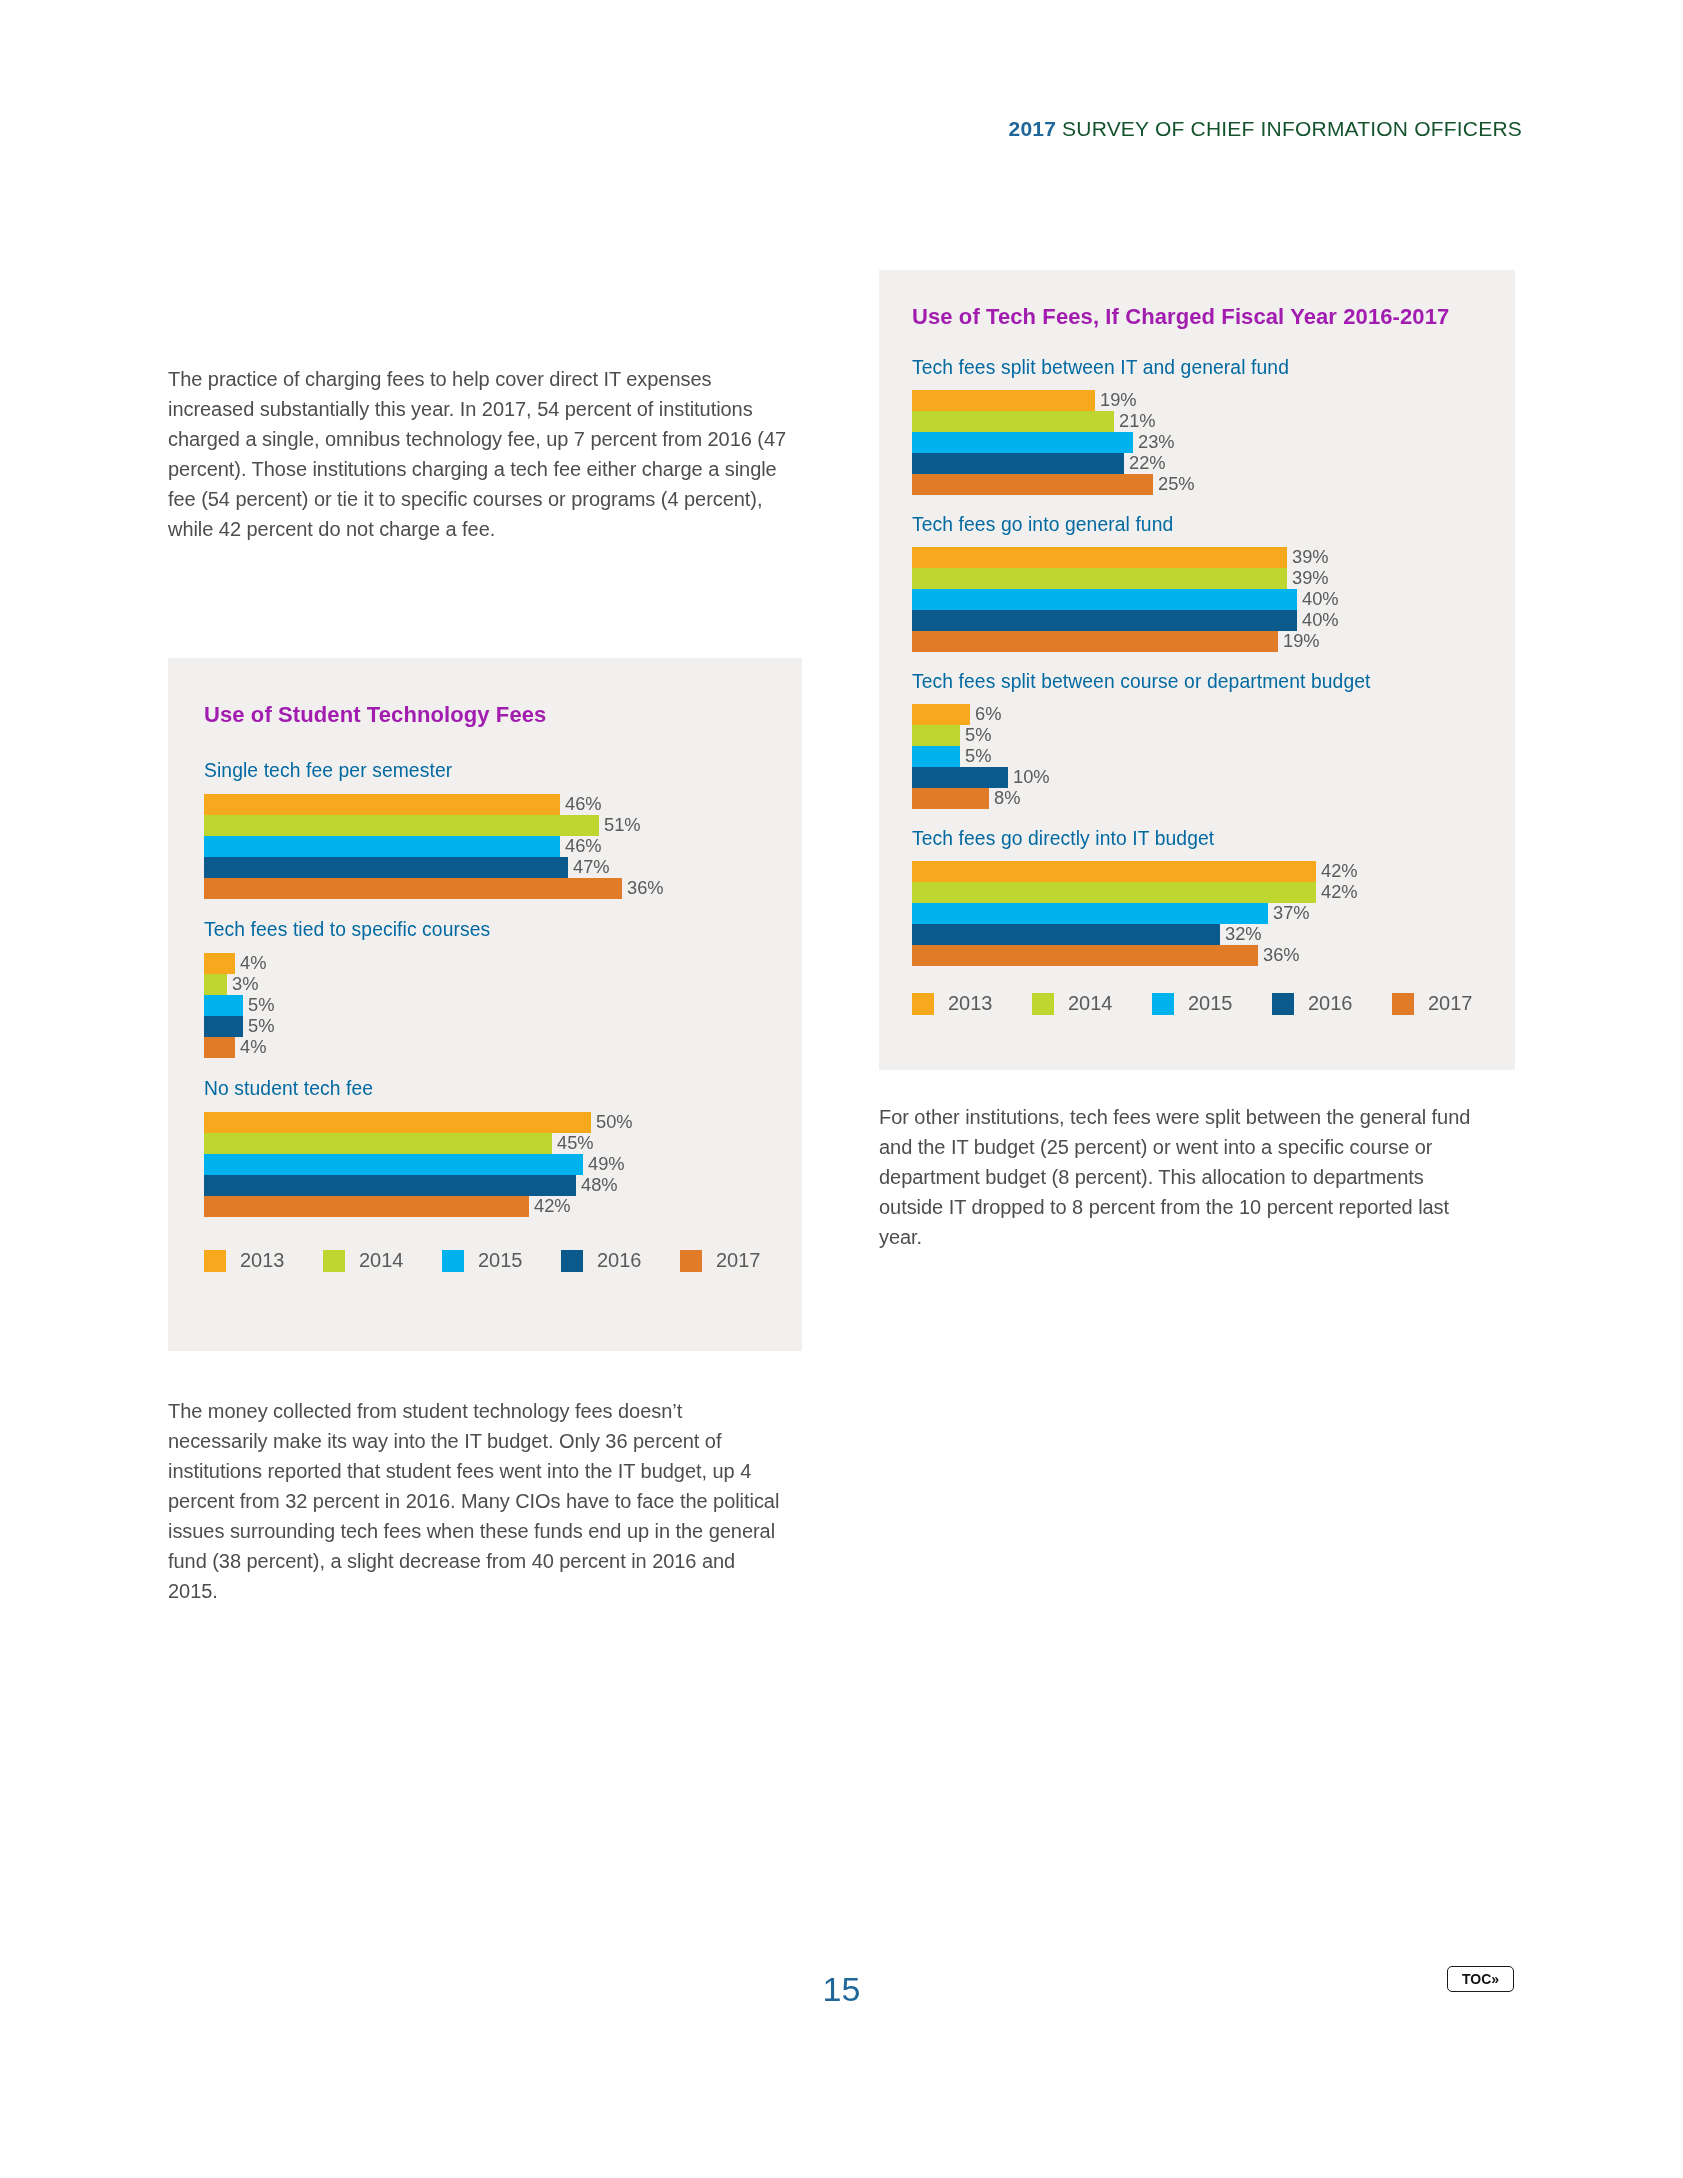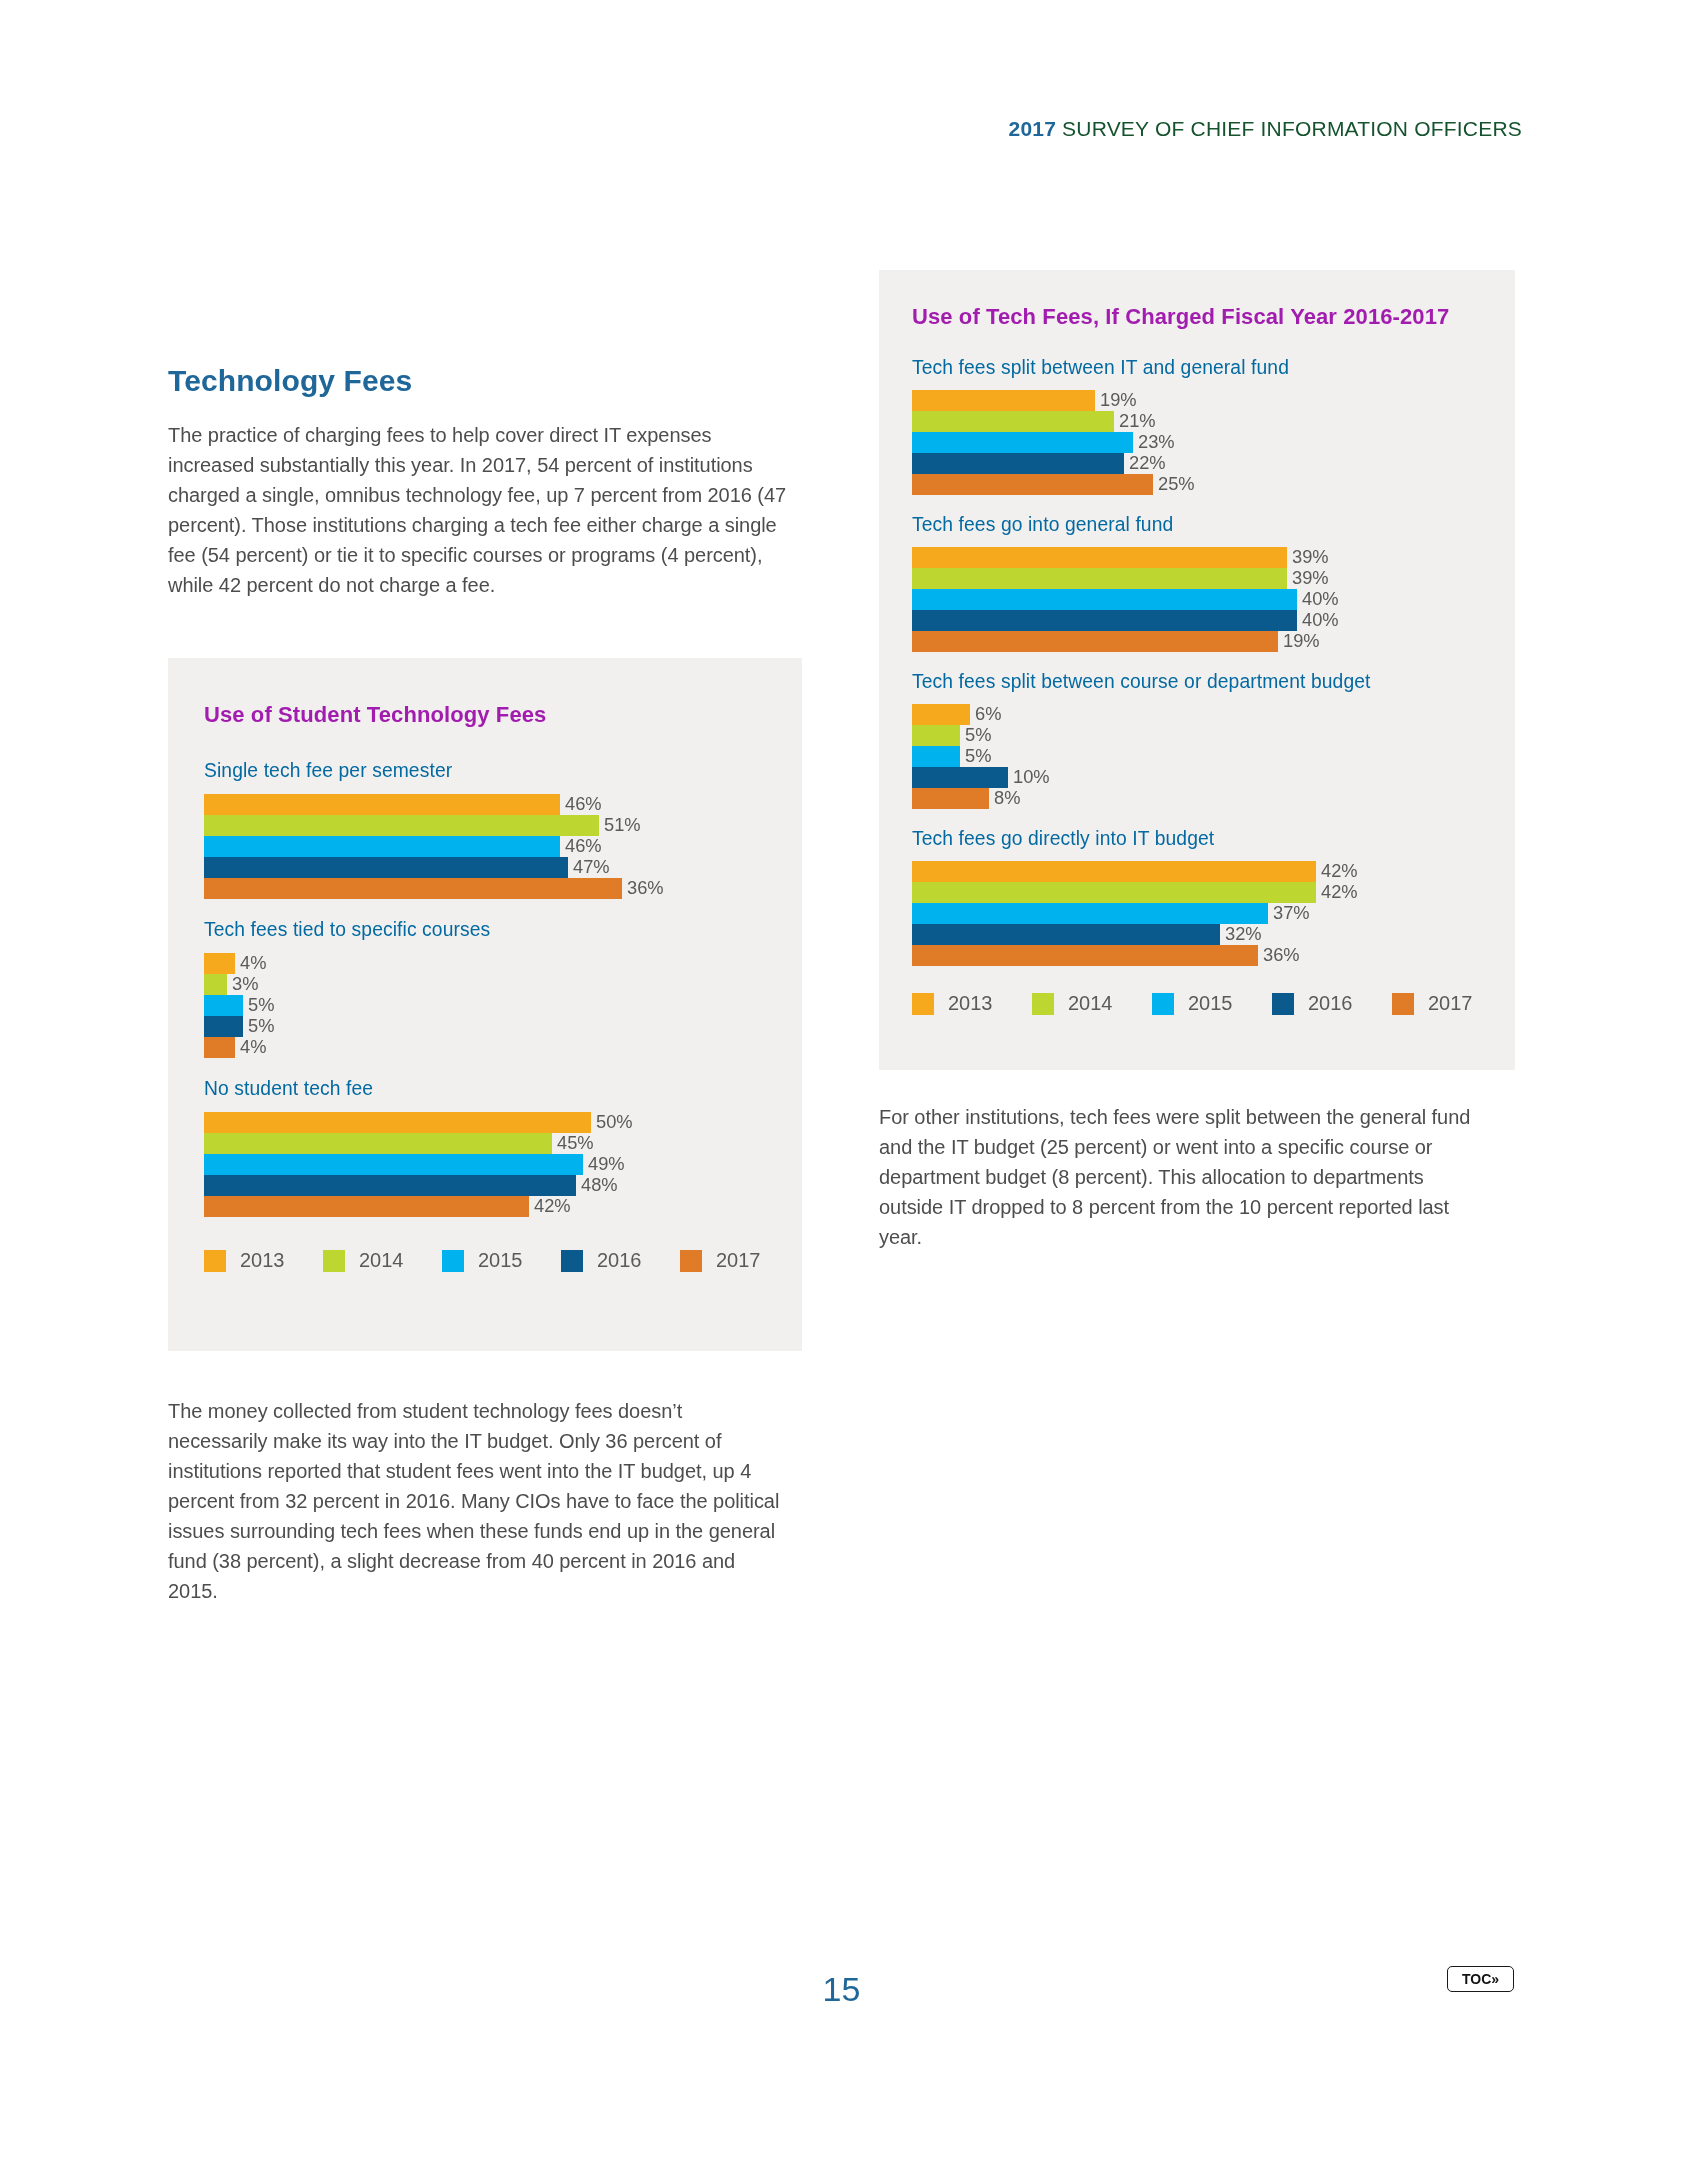--- a/index.html
+++ b/index.html
@@ -209,21 +209,20 @@
 
 <div class="page-header">
   <span class="yr">2017</span>
   <span class="ttl">SURVEY OF CHIEF INFORMATION OFFICERS</span>
 </div>
 
 <div class="content">
 
   <div class="col-left">
 
-    <h1 class="section-title">Technology Fees</h1>
 
     <p class="body-text">The practice of charging fees to help cover direct IT expenses increased substantially this year. In 2017, 54 percent of institutions charged a single, omnibus technology fee, up 7 percent from 2016 (47 percent). Those institutions charging a tech fee either charge a single fee (54 percent) or tie it to specific courses or programs (4 percent), while 42 percent do not charge a fee.</p>
 
     <div class="panel" id="panel-left">
       <div class="panel-title">Use of Student Technology Fees</div>
       <div>
           <div class="grp">
             <div class="group-label">Single tech fee per semester</div>
             <div class="bars">
               <div class="bar-row">

